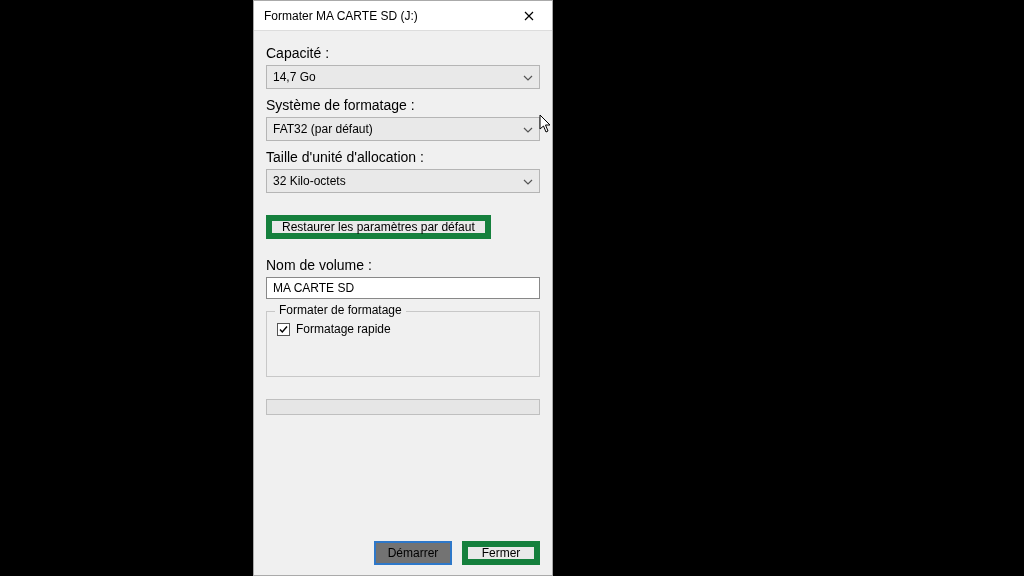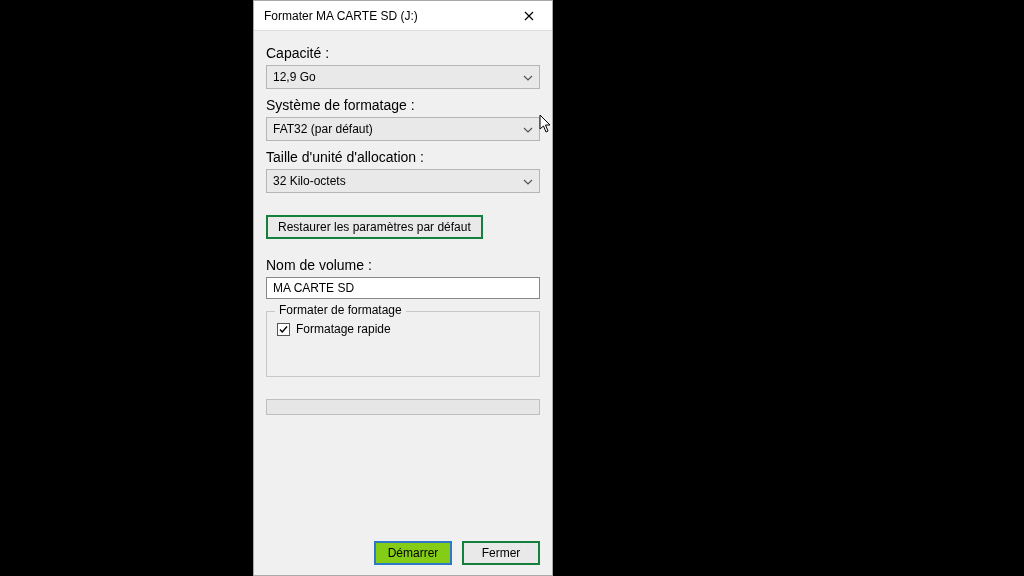--- a/index.html
+++ b/index.html
@@ -59,21 +59,21 @@
     align-items: center;
     padding: 0 6px;
     cursor: pointer;
     position: relative;
   }
   .select .value { flex: 1; font-size: 12px; }
   .select .chev { font-size: 10px; color: #555; }
   .btn {
     height: 24px;
     background: #e9e9e9;
-    border: 2px solid #15803d;
+    border: 6px solid #15803d;
     padding: 0 10px;
     font-size: 12px;
     display: inline-flex;
     align-items: center;
     justify-content: center;
     cursor: pointer;
   }
   .restore-row { margin-top: 22px; }
   .textinput {
     height: 22px;
@@ -123,21 +123,21 @@
     display: flex;
     justify-content: flex-end;
     gap: 10px;
     padding-top: 18px;
   }
   .footer .btn {
     width: 78px;
   }
   .footer .btn.primary {
     border: 2px solid #2e78c9;
-    background: #84cc16;
+    background: #737373;
   }
   .cursor {
     position: absolute;
     width: 16px; height: 20px;
     pointer-events: none;
   }
 </style>
 </head>
 <body>
 
@@ -149,21 +149,21 @@
       <svg width="10" height="10" viewBox="0 0 10 10">
           <path d="M1 1 L9 9 M9 1 L1 9" stroke="#000" stroke-width="1.2" fill="none"></path>
         </svg>
     </div>
   </div>
 
   <div class="body">
 
     <div class="label first">Capacité :</div>
     <div class="select">
-      <span class="value">12,9 Go</span>
+      <span class="value">14,7 Go</span>
       <span class="chev">
         <svg width="10" height="6" viewBox="0 0 10 6">
             <path d="M1 1 L5 5 L9 1" stroke="#555" stroke-width="1.2" fill="none"></path>
           </svg>
       </span>
     </div>
 
     <div class="label">Système de formatage :</div>
     <div class="select">
       <span class="value">FAT32 (par défaut)</span>

